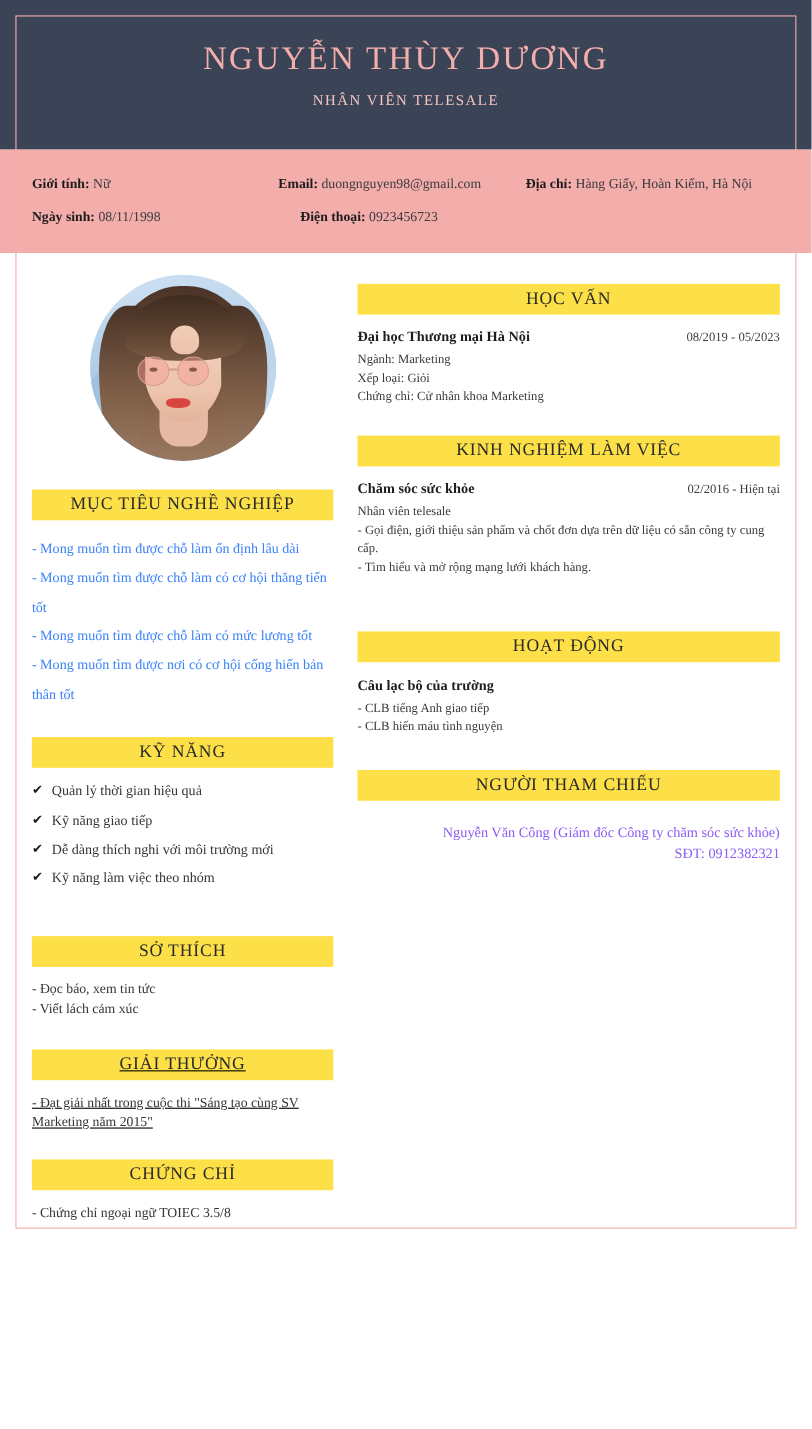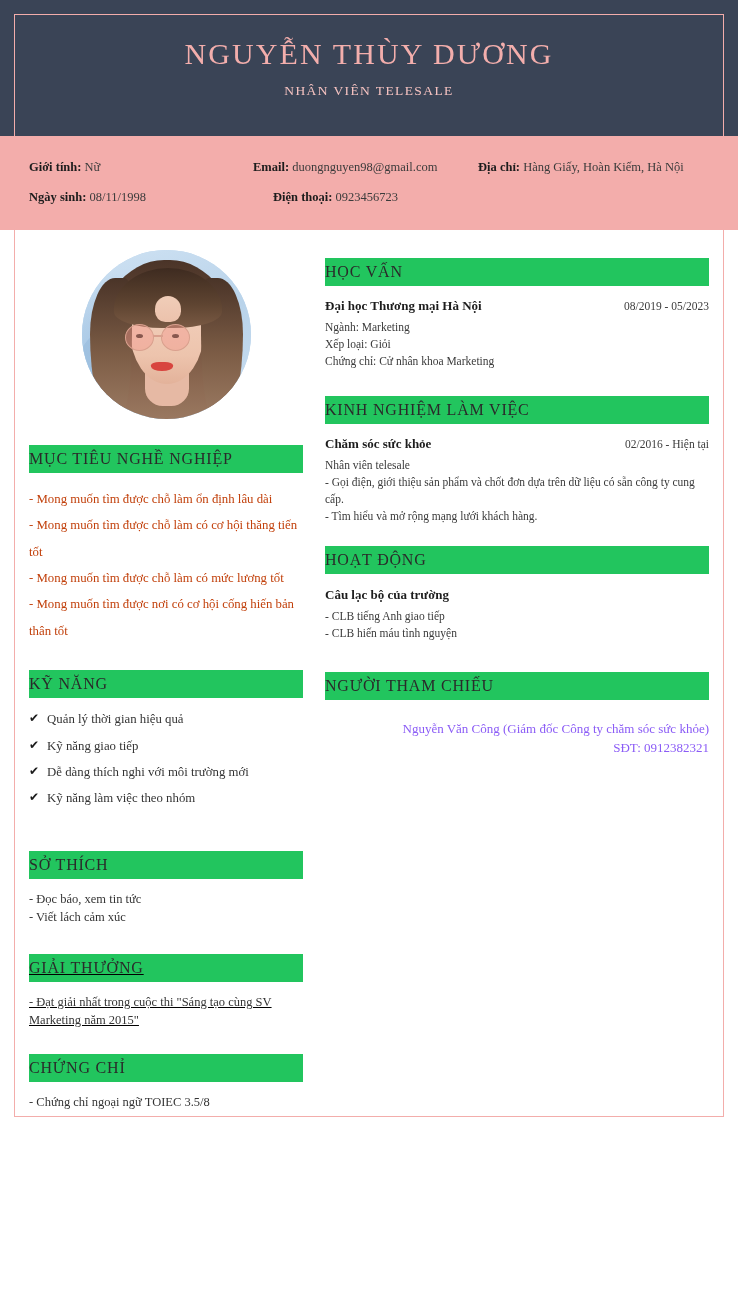--- a/index.html
+++ b/index.html
@@ -193,21 +193,22 @@
   .ph-hair-front-l, .ph-hair-front-r {
     position: absolute; top: 28px;
     width: 42px; height: 140px;
     background: linear-gradient(180deg,#4a3428 0%,#7d5d46 55%,#9b7a62 100%);
   }
   .ph-hair-front-l { left: 8px;  border-radius: 60% 18% 30% 50% / 40% 16% 60% 60%; }
   .ph-hair-front-r { left: 119px; border-radius: 18% 60% 50% 30% / 16% 40% 60% 60%; }
 
   
   .sec-bar {
-    background: #22c55e;
+    background: #fde047;
+    text-align: center;
     color: #2a2a2a;
     font-weight: 400;
   }
   .col-left .sec-bar {
     height: 28px;
     line-height: 28px;
     font-size: 16px;
     letter-spacing: 0.8px;
   }
   .col-right .sec-bar {
@@ -217,21 +218,21 @@
     letter-spacing: 0.8px;
   }
 
   
   .l-block { margin-top: 22px; }
   .l-body { padding-top: 13px; color: #333333; }
 
   .goal-line {
     font-size: 12.8px;
     line-height: 2.06;
-    color: #c2410c;
+    color: #3b82f6;
   }
 
   .skill-row {
     display: flex;
     align-items: baseline;
     gap: 8px;
     font-size: 12.8px;
     line-height: 2.06;
     color: #343434;
   }
@@ -429,21 +430,21 @@
           <div class="entry-head">
             <div class="entry-title">Chăm sóc sức khỏe</div>
             <div class="entry-date">02/2016 - Hiện tại</div>
           </div>
           <div class="entry-sub">Nhân viên telesale</div>
           <div class="entry-li">- Gọi điện, giới thiệu sản phẩm và chốt đơn dựa trên dữ liệu có sẵn công ty cung cấp.</div>
           <div class="entry-li">- Tìm hiểu và mở rộng mạng lưới khách hàng.</div>
         </div>
       </div>
 
-      <div class="r-block" style="margin-top:20px;">
+      <div class="r-block" style="margin-top:48px;">
         <div class="sec-bar">HOẠT ĐỘNG</div>
         <div class="r-body" style="padding-top:13px;">
           <div class="entry-title">Câu lạc bộ của trường</div>
           <div class="entry-li" style="margin-top:5px;">- CLB tiếng Anh giao tiếp</div>
           <div class="entry-li">- CLB hiến máu tình nguyện</div>
         </div>
       </div>
 
       <div class="r-block" style="margin-top:30px;">
         <div class="sec-bar">NGƯỜI THAM CHIẾU</div>

